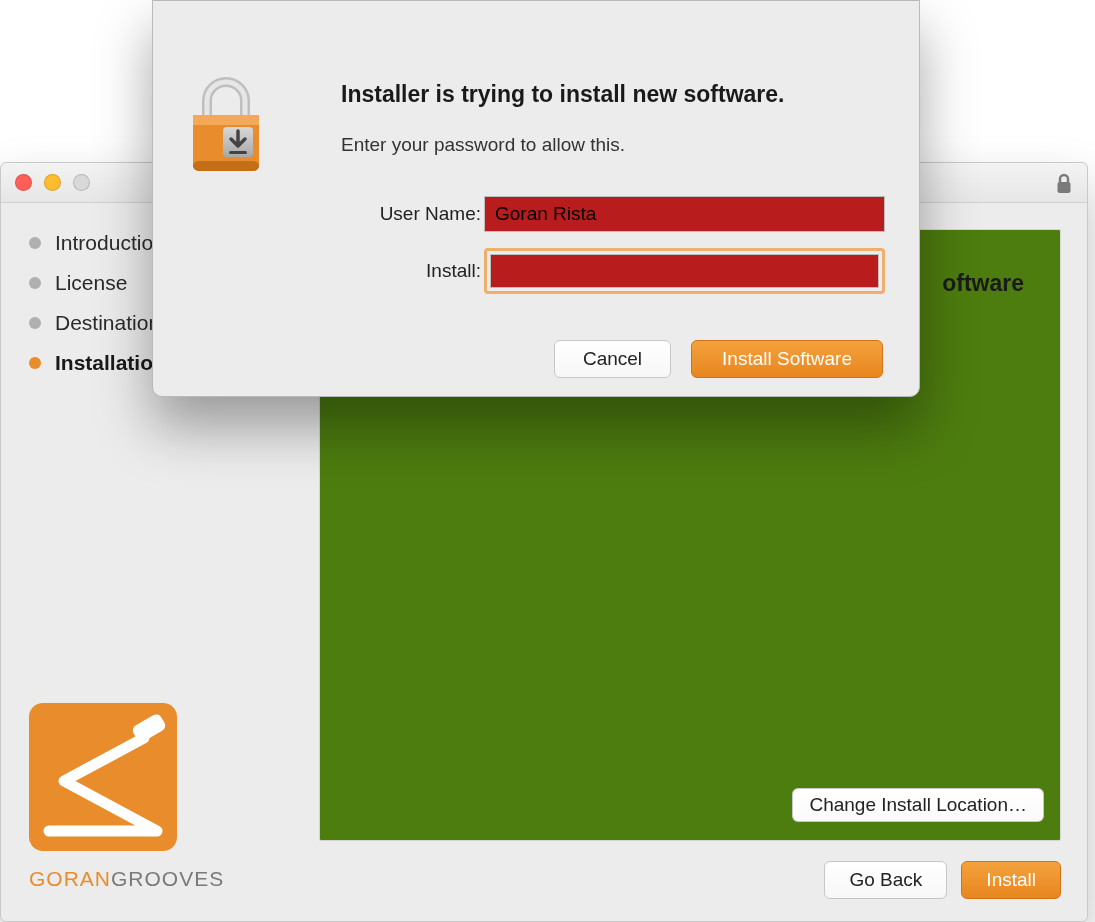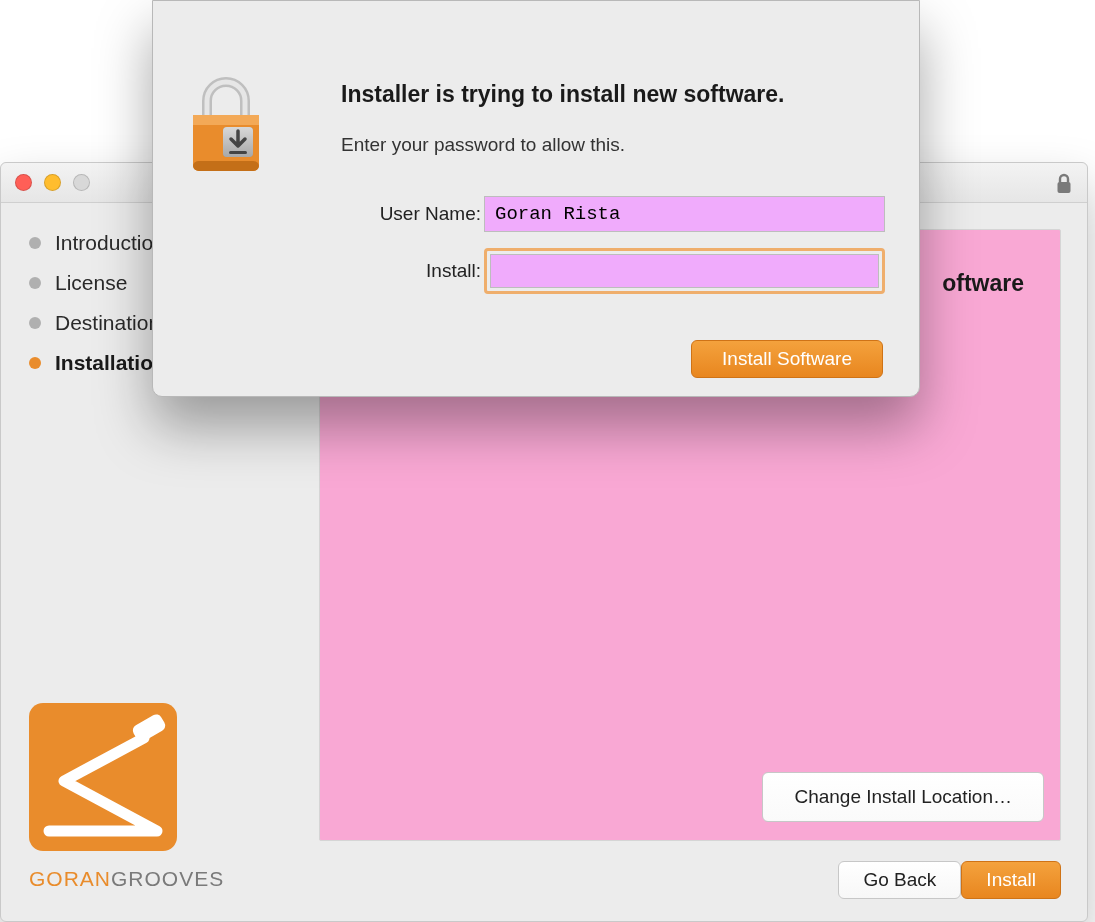--- a/index.html
+++ b/index.html
@@ -92,47 +92,47 @@
     font-size:21px;
     letter-spacing:1px;
     color:#7a7a7a;
     font-family: "Arial Narrow", Arial, sans-serif;
   }
   .brand-text .accent { color:#e98c2c; }
 
   .content-pane {
     flex:1;
     margin: 26px 26px 80px 0;
-    background:#f9a8d4;
+    background:#4d7c0f;
     border:1px solid #d5d5d5;
     border-radius:2px;
     position:relative;
   }
   .content-header {
     position:absolute; top:40px; right:36px;
     font-size:23px; font-weight:600; color:#1a1a1a;
     
   }
 
   .change-location-btn {
     position:absolute;
     right:16px; bottom:18px;
-    height:50px;
-    padding: 0 31px;
+    height:34px;
+    padding: 0 16px;
     font-size:19px;
     background: linear-gradient(#ffffff,#fafafa);
     border:1px solid #c7c7c7;
     border-radius:6px;
     color:#222;
   }
 
   .footer-buttons {
     position:absolute;
     right:26px; bottom:22px;
-    display:flex; 
+    display:flex; gap:14px;
   }
   .btn {
     height:38px;
     padding:0 24px;
     font-size:19px;
     border-radius:6px;
     border:1px solid #c7c7c7;
     background:linear-gradient(#ffffff,#f7f7f7);
     color:#222;
   }
@@ -169,25 +169,25 @@
   .form-row {
     display:flex; align-items:center; margin-bottom:16px;
   }
   .form-label {
     width:140px; text-align:right; margin-right:3px;
     font-size:19px; color:#222;
   }
   .text-input {
     flex:1; height:36px;
     border:1px solid #bdbdbd;
-    background:#f0abfc;
+    background:#b91c1c;
     font-size:19px;
     padding:16px 10px;
     outline:none;
-    font-family:Liberation Mono, monospace;
+    font-family:Liberation Sans, sans-serif;
   }
   .password-wrap {
     flex:1; padding:3px;
     border:3px solid #efae6c;
     border-radius:4px;
   }
   .password-wrap .text-input { width:100%; border:1px solid #bdbdbd; height:32px; }
 
   .auth-buttons {
     display:flex; justify-content:flex-end; gap:20px;
@@ -296,17 +296,18 @@
       </div>
 
       <div class="form-row">
         <div class="form-label">Install:</div>
         <div class="password-wrap">
           <input class="text-input" type="password" value="" style="">
         </div>
       </div>
 
       <div class="auth-buttons">
+        <button class="btn">Cancel</button>
         <button class="btn primary">Install Software</button>
       </div>
     </div>
   </div>
 </div>
 
 </body></html>

